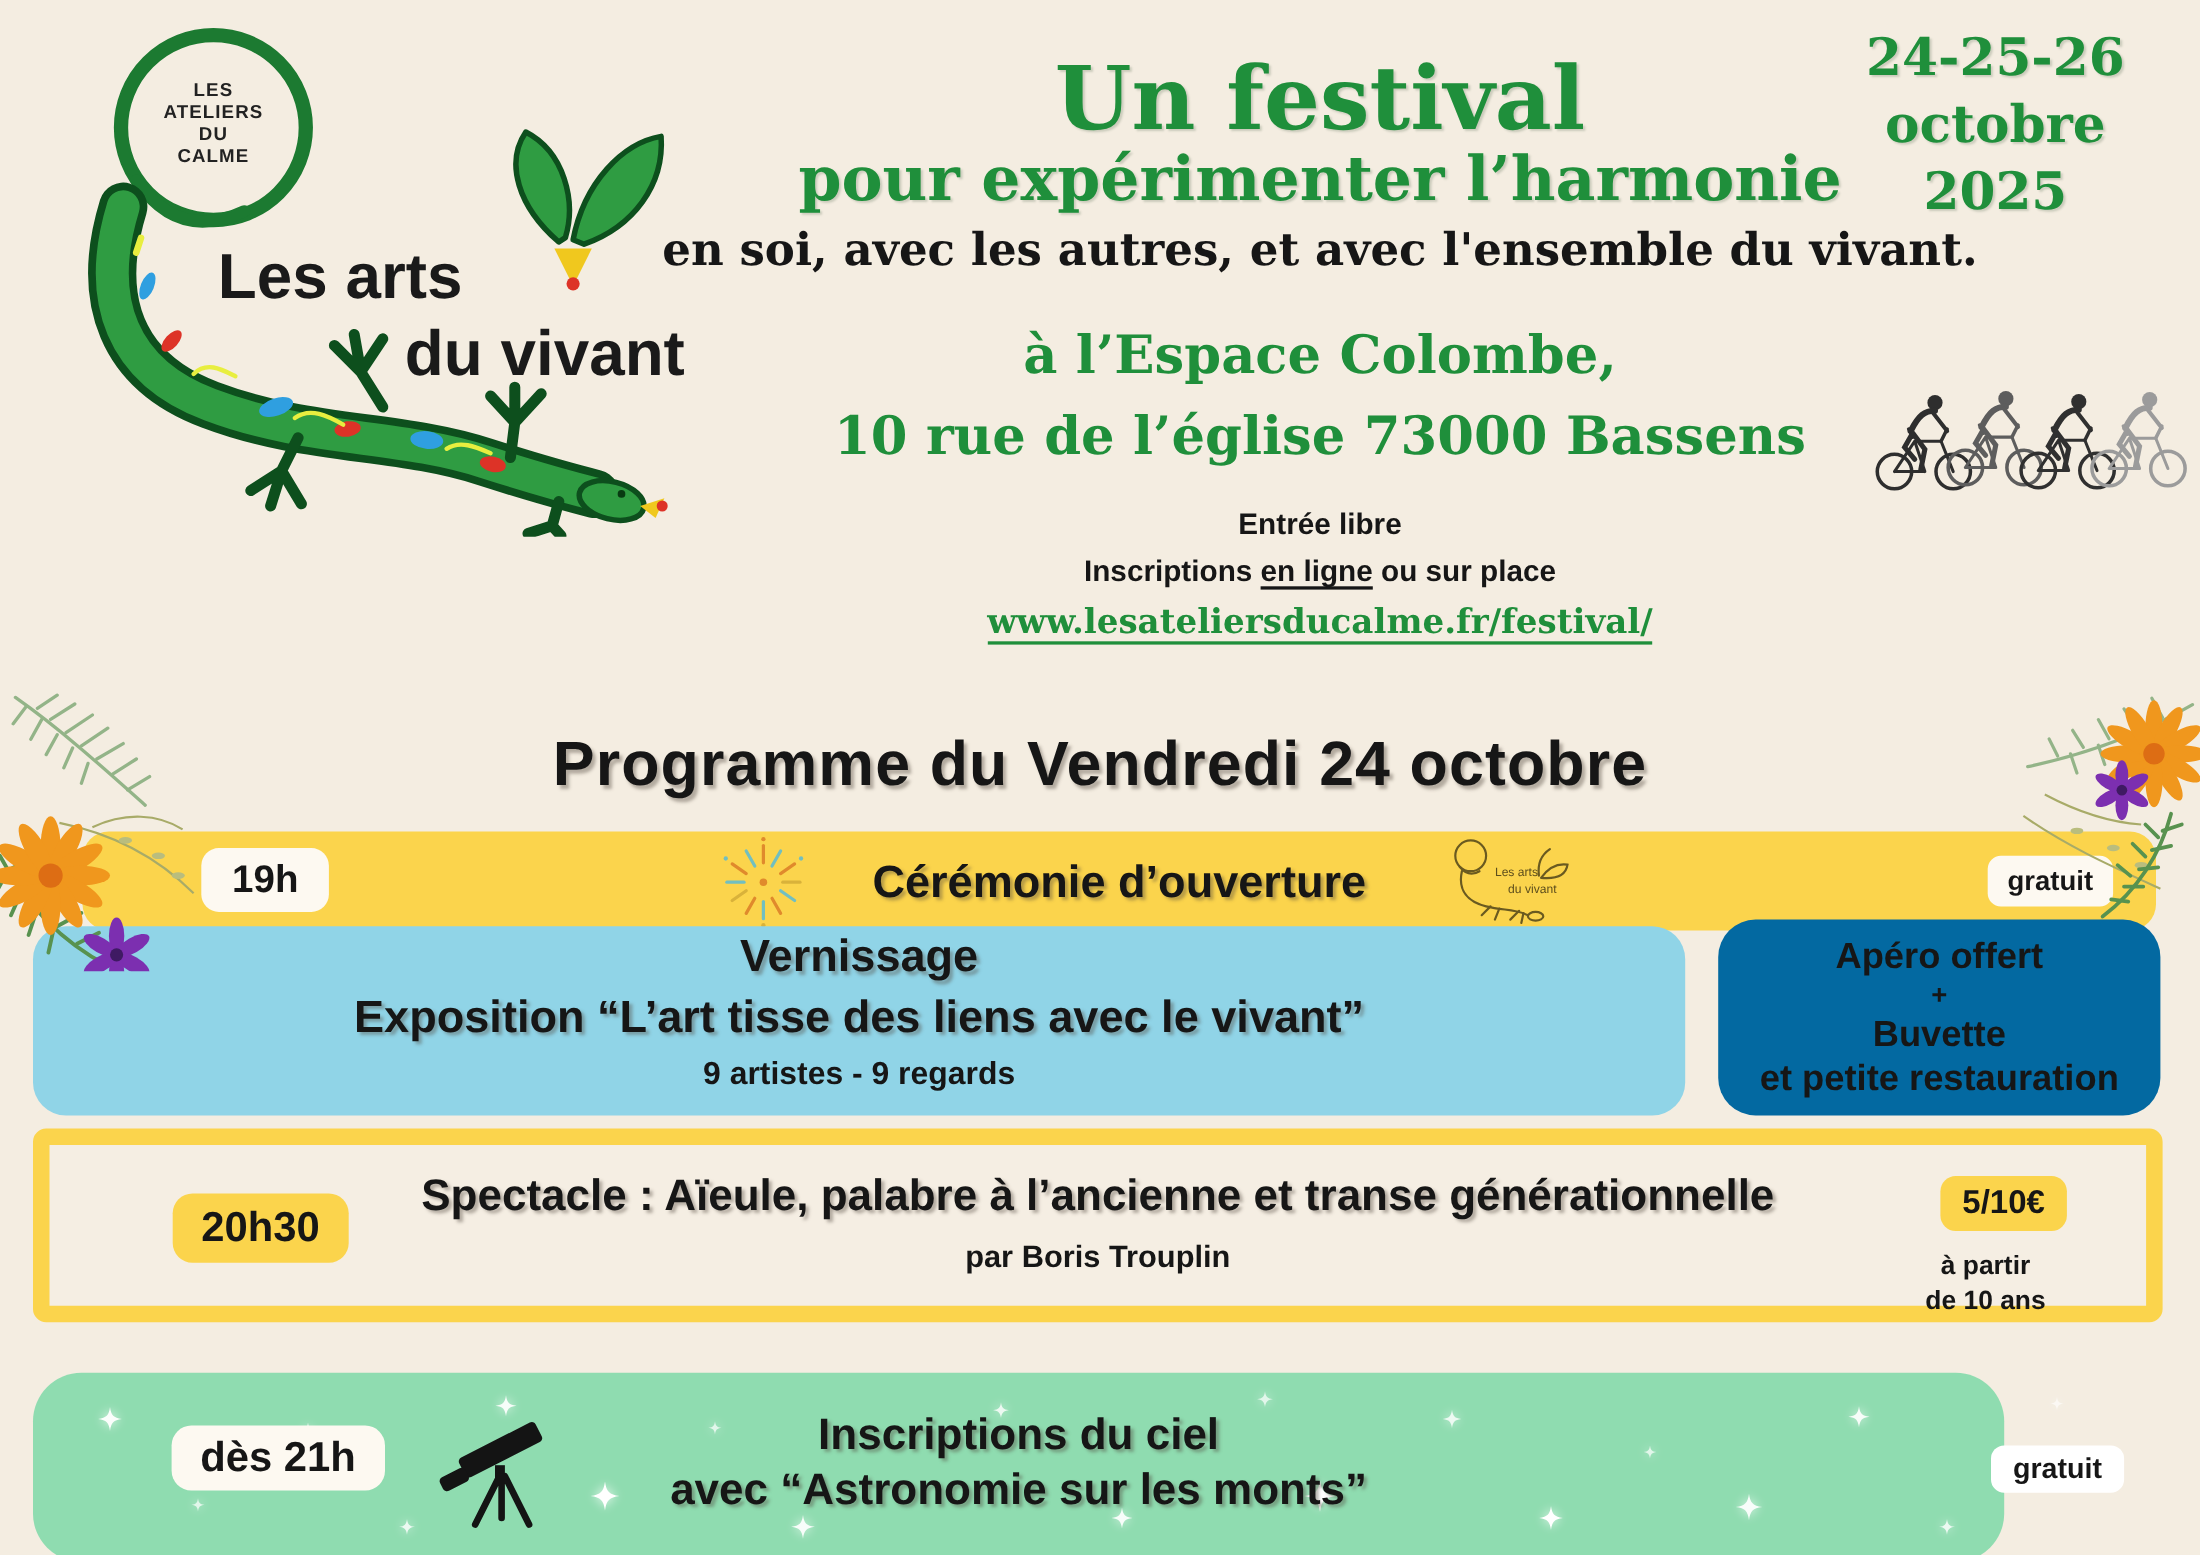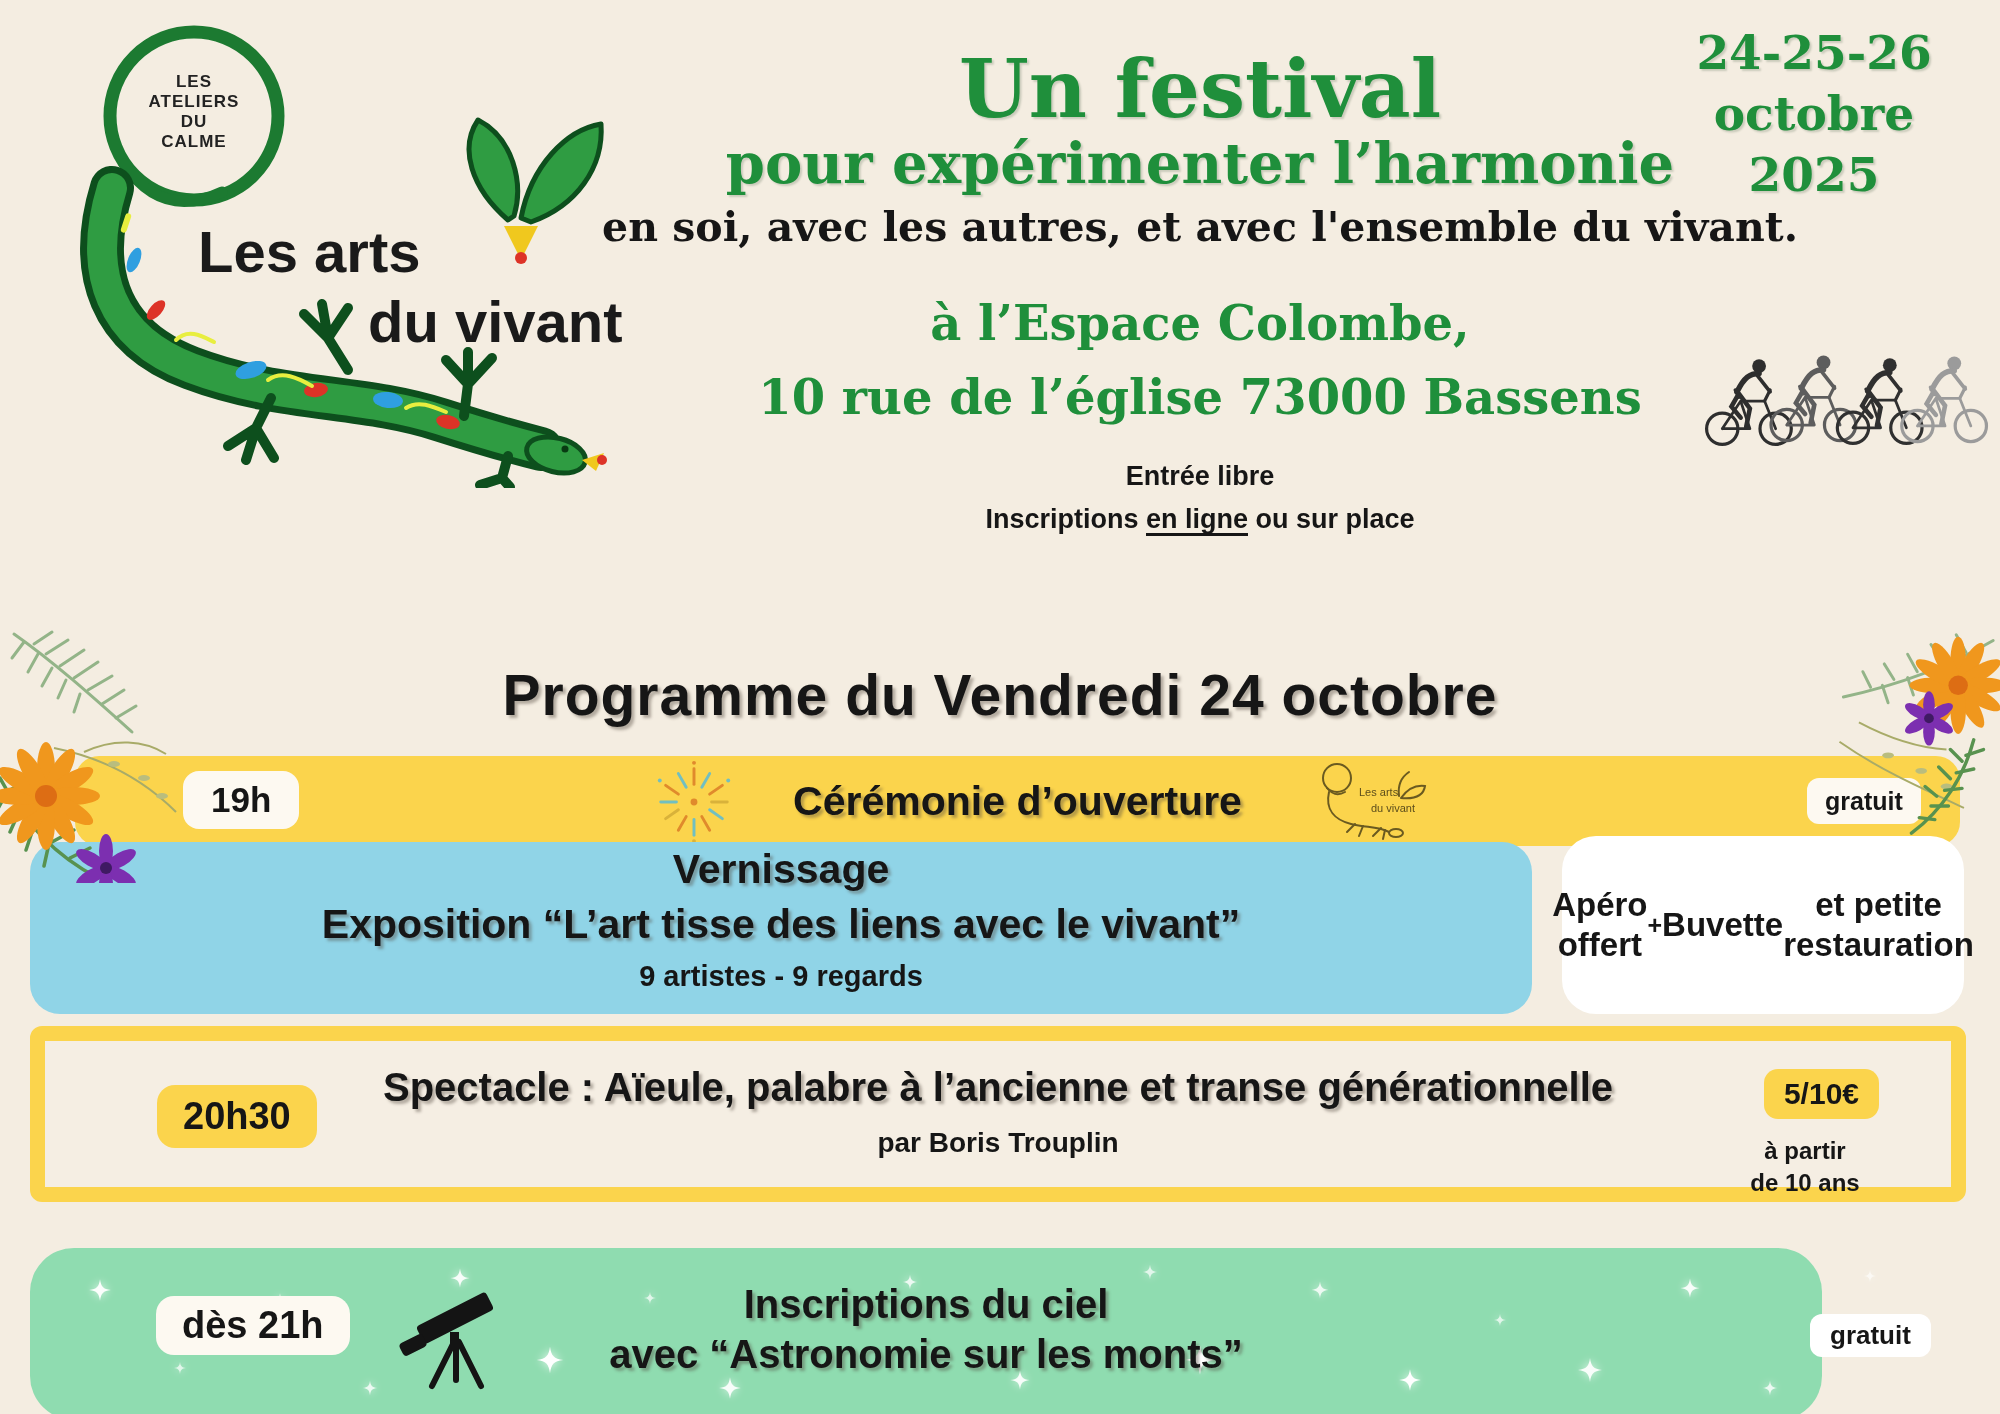--- a/index.html
+++ b/index.html
@@ -43,22 +43,22 @@
   .bar-title{left:0;right:0;top:0;bottom:0;display:flex;align-items:center;justify-content:center;
              font-size:41px;font-weight:bold;pointer-events:none;}
   .bar-price{left:1732px;top:22px;height:46px;padding:0 18px;font-size:25px;border-radius:12px;}
 
   .bluebox{left:30px;top:842px;width:1502px;height:172px;background:#90d4e7;border-radius:30px;
            z-index:2;padding-top:4px;box-sizing:border-box;}
   .v1{font-size:41px;font-weight:bold;}
   .v2{font-size:41px;font-weight:bold;margin-top:8px;}
   .v3{font-size:29px;font-weight:bold;margin-top:12px;}
 
-  .pinkbox{left:1562px;top:836px;width:402px;height:178px;background:#ffffff;border-radius:34px;z-index:2;
-           display:flex;flex-direction:row;align-items:center;justify-content:center;line-height:1.22;}
+  .pinkbox{left:1562px;top:836px;width:402px;height:178px;background:#0369a1;border-radius:34px;z-index:2;
+           display:flex;flex-direction:column;align-items:center;justify-content:center;line-height:1.22;}
   .a-main{font-size:33px;font-weight:bold;}
   .a-plus{font-size:25px;font-weight:bold;}
 
   .yellowbox{left:30px;top:1026px;width:1936px;height:176px;border:15px solid #fbd44c;border-radius:12px;
              background:#f5eee3;box-sizing:border-box;z-index:2;}
   .sp-time{left:112px;top:44px;background:#fbd44c;border-radius:18px;padding:10px 26px;font-size:38px;}
   .sp-title{left:0;right:0;top:24px;font-size:40px;font-weight:bold;}
   .sp-author{left:0;right:0;top:86px;font-size:28px;font-weight:bold;}
   .sp-price{right:72px;top:28px;background:#fbd44c;border-radius:14px;padding:8px 20px;font-size:30px;}
   .sp-age{right:36px;top:94px;width:220px;text-align:center;font-size:24px;font-weight:bold;line-height:1.32;}
@@ -139,20 +139,21 @@
   <div class="abs headline center">
     <div class="h-title slab green gshadow">Un festival</div>
     <div class="h-subtitle slab green gshadow">pour expérimenter l’harmonie</div>
     <div class="h-tagline slab">en soi, avec les autres, et avec l'ensemble du vivant.</div>
     <div class="venue1 slab green">à l’Espace Colombe,</div>
     <div class="venue2 slab green">10 rue de l’église 73000 Bassens</div>
     <div class="info">Entrée libre</div>
     <div class="info info-row">
       <span>Inscriptions </span><span class="u-link">en ligne</span><span> ou sur place</span>
     </div>
+    <div><span class="website slab green">www.lesateliersducalme.fr/festival/</span></div>
   </div>
 
   <svg class="abs" style="left:1702px;top:340px" width="290" height="124" viewBox="0 0 315 134">
     <defs>
       <g id="cyc" fill="none" stroke="currentColor" stroke-width="3.5" stroke-linecap="round">
         <circle cx="22" cy="92" r="17"></circle>
         <circle cx="80" cy="92" r="17"></circle>
         <path d="M22 92 L42 62 L68 62 L80 92 M42 62 L52 92 M52 92 L22 92" stroke-width="3"></path>
         <path d="M40 58 L36 50 M68 62 L74 50"></path>
         <circle cx="62" cy="24" r="7.5" fill="currentColor" stroke="none"></circle>

